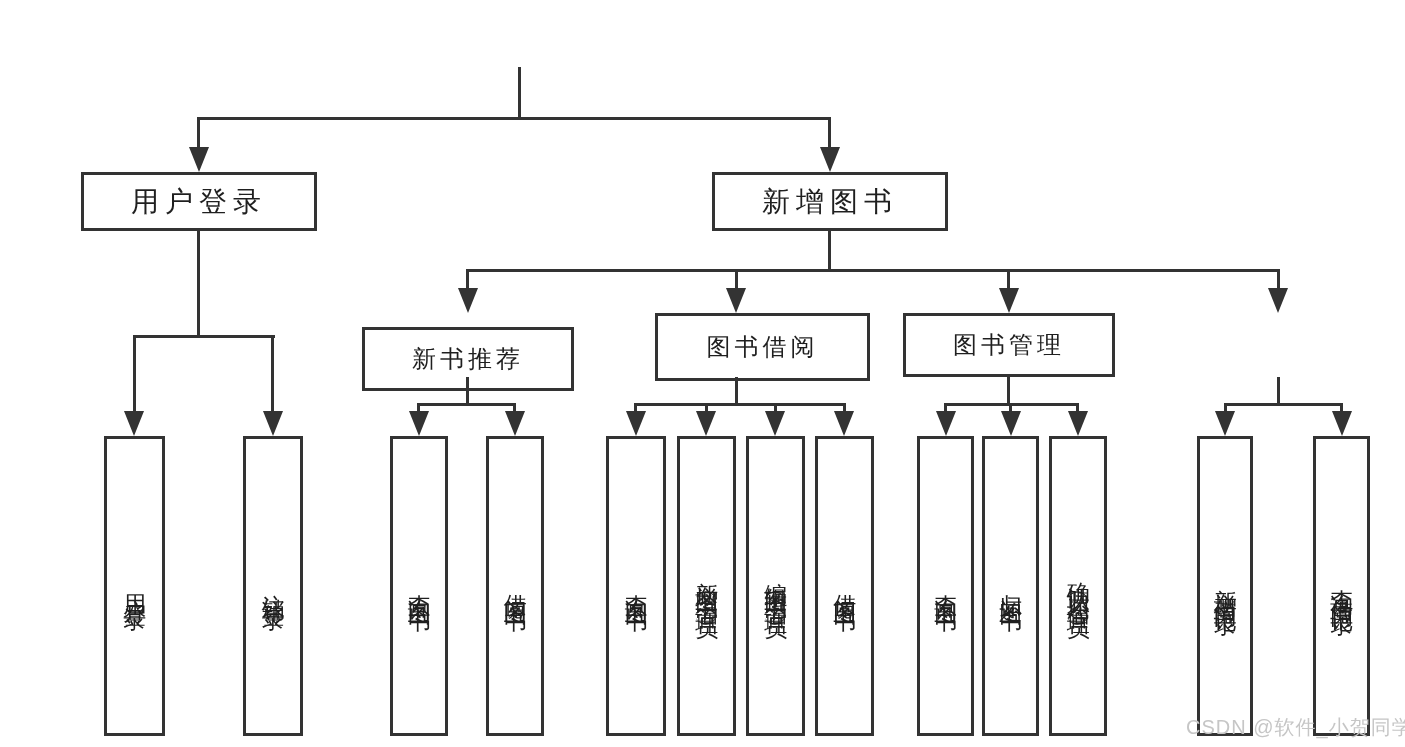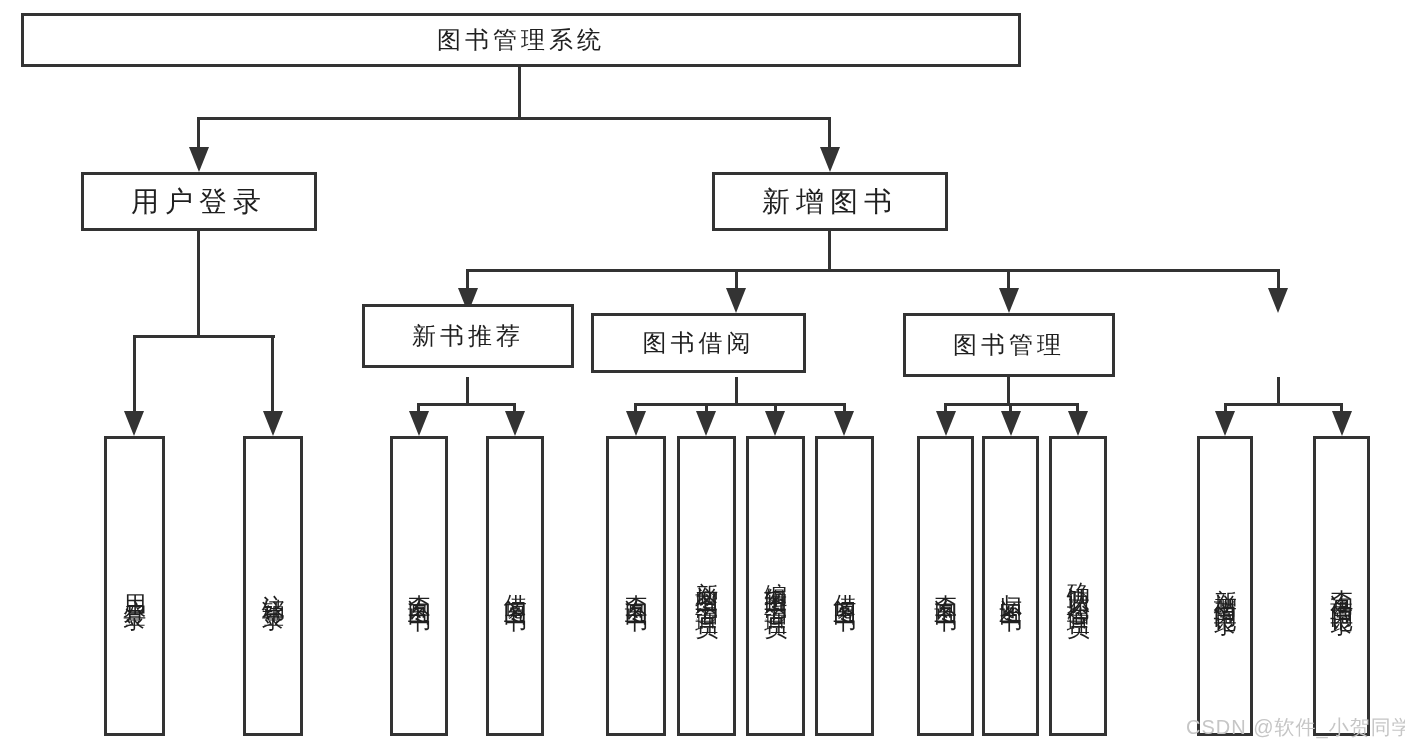--- a/index.html
+++ b/index.html
@@ -62,23 +62,20 @@
     color: #c6c6c6;
     z-index: 5;
     white-space: nowrap;
   }
 </style>
 </head>
 <body>
 
 <div class="canvas">
 
-  <div class="box label-root" style="left:21px; top:13px; width:1000px; height:54px;">
-    <span>图书管理系统</span>
-  </div>
 
   <div class="line" style="left:518px; top:67px;  width:3px;  height:51px;"></div>
   <div class="line" style="left:197px; top:117px; width:634px; height:3px;"></div>
   <div class="line" style="left:197px; top:117px; width:3px;  height:36px;"></div>
   <div class="line" style="left:828px; top:117px; width:3px;  height:36px;"></div>
   <div class="arrow" style="left:189px; top:147px;"></div>
   <div class="arrow" style="left:820px; top:147px;"></div>
 
   <div class="box label-l2" style="left:81px; top:172px; width:236px; height:59px;">
     <span>用户登录</span>
@@ -98,24 +95,24 @@
   <div class="line" style="left:466px;  top:269px; width:814px; height:3px;"></div>
   <div class="line" style="left:466px;  top:269px; width:3px;   height:24px;"></div>
   <div class="line" style="left:735px;  top:269px; width:3px;   height:24px;"></div>
   <div class="line" style="left:1007px; top:269px; width:3px;   height:24px;"></div>
   <div class="line" style="left:1277px; top:269px; width:3px;   height:24px;"></div>
   <div class="arrow" style="left:458px;  top:288px;"></div>
   <div class="arrow" style="left:726px;  top:288px;"></div>
   <div class="arrow" style="left:999px;  top:288px;"></div>
   <div class="arrow" style="left:1268px; top:288px;"></div>
 
-  <div class="box label-l3" style="left:362px; top:304px; width:212px; height:64px;">
+  <div class="box label-l3" style="left:362px; top:327px; width:212px; height:64px;">
     <span>新书推荐</span>
   </div>
-  <div class="box label-l3" style="left:591px; top:313px; width:215px; height:60px;">
+  <div class="box label-l3" style="left:655px; top:313px; width:215px; height:68px;">
     <span>图书借阅</span>
   </div>
   <div class="box label-l3" style="left:903px; top:313px; width:212px; height:64px;">
     <span>图书管理</span>
   </div>
 
   <div class="line" style="left:466px; top:377px; width:3px;  height:28px;"></div>
   <div class="line" style="left:417px; top:403px; width:99px; height:3px;"></div>
   <div class="line" style="left:417px; top:403px; width:3px;  height:14px;"></div>
   <div class="line" style="left:513px; top:403px; width:3px;  height:14px;"></div>

